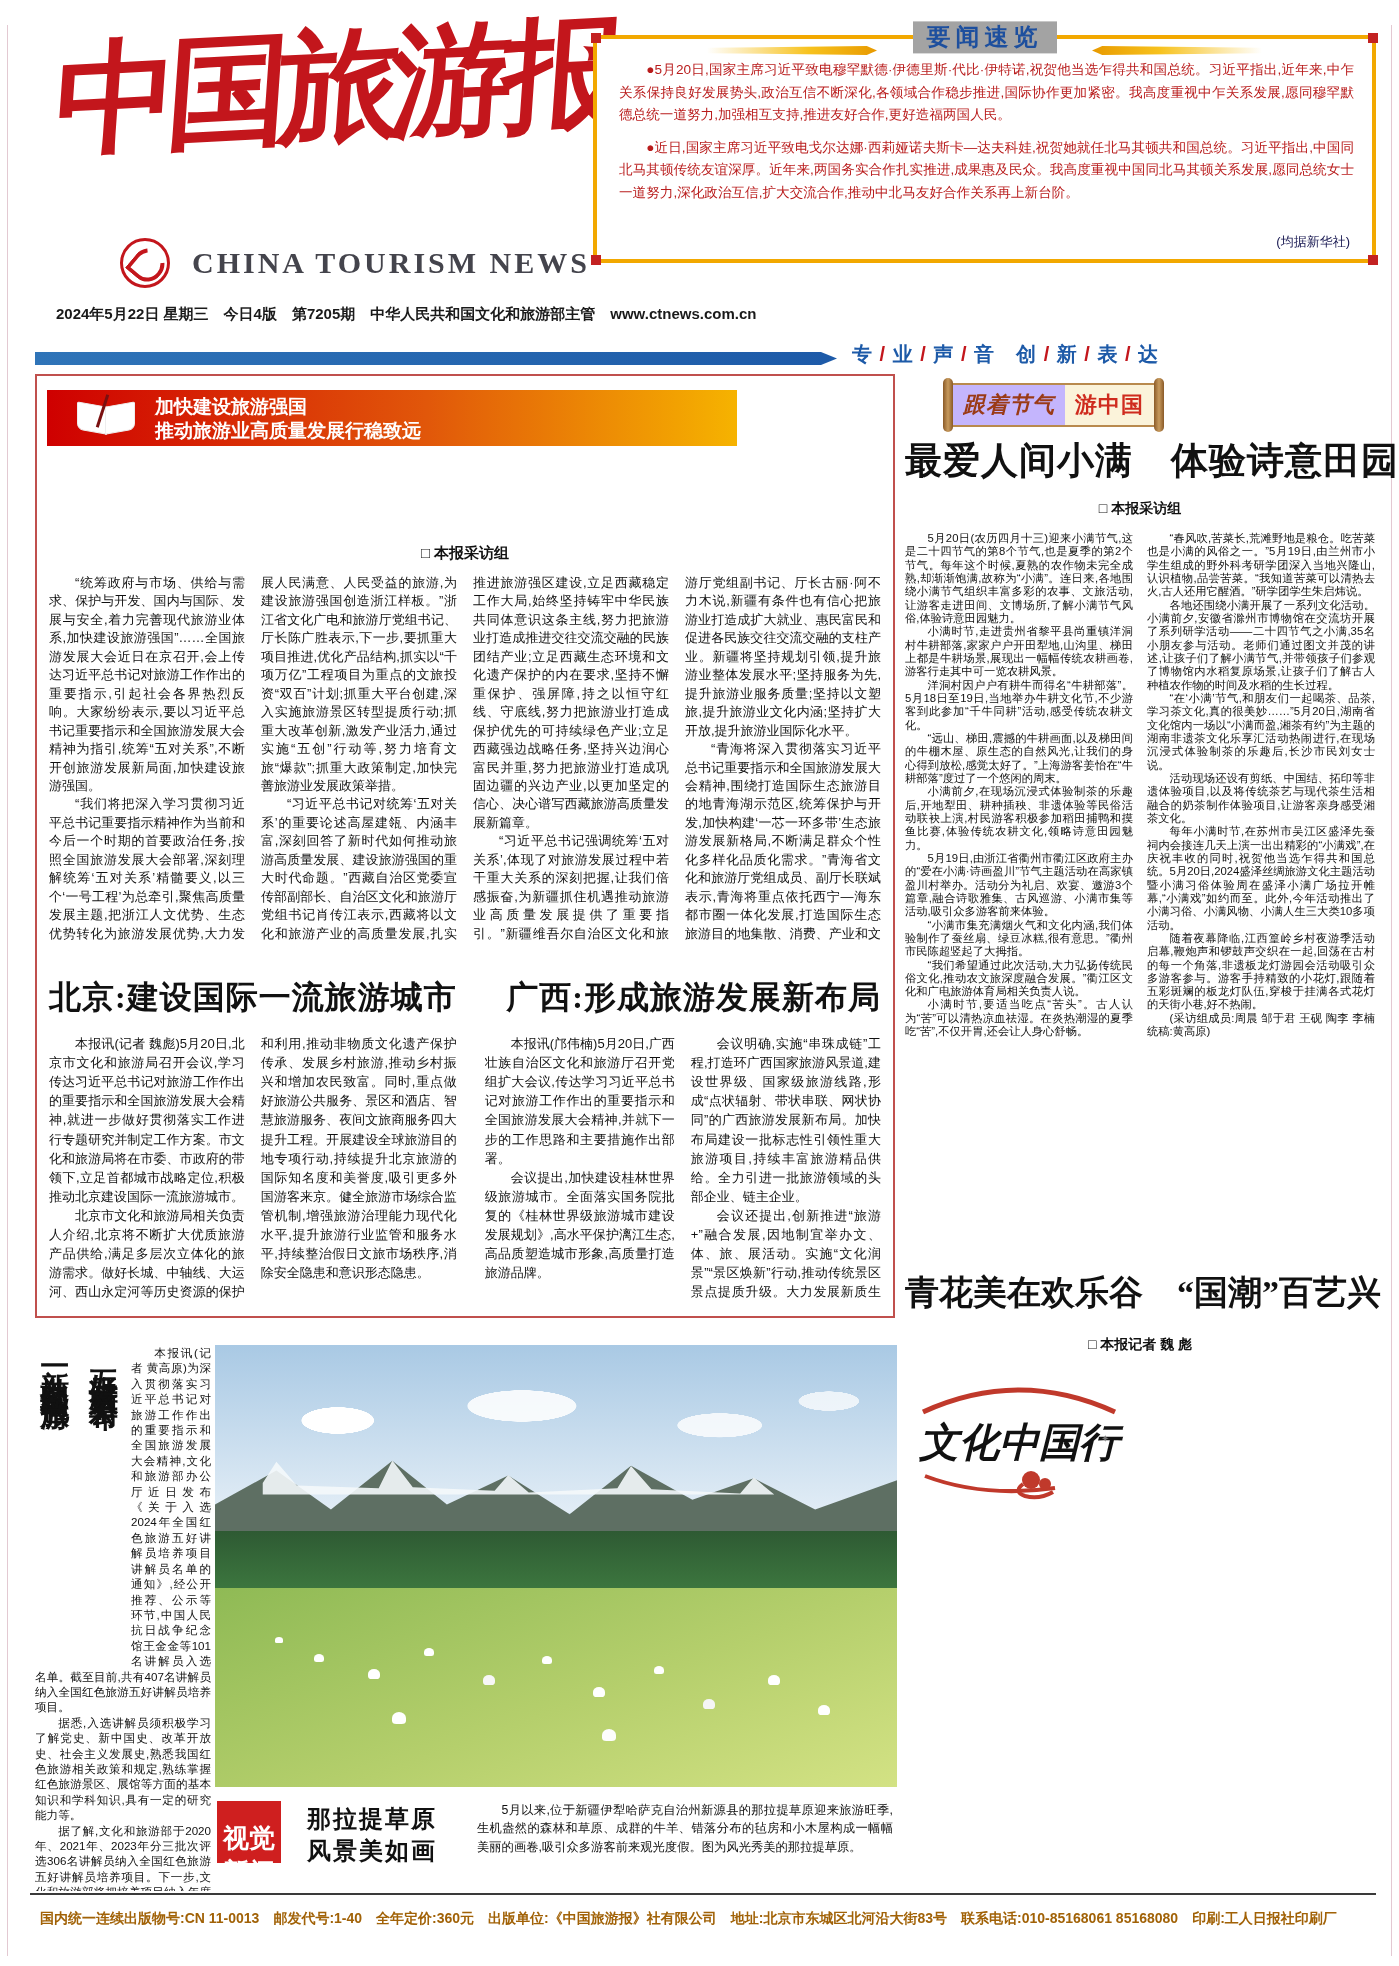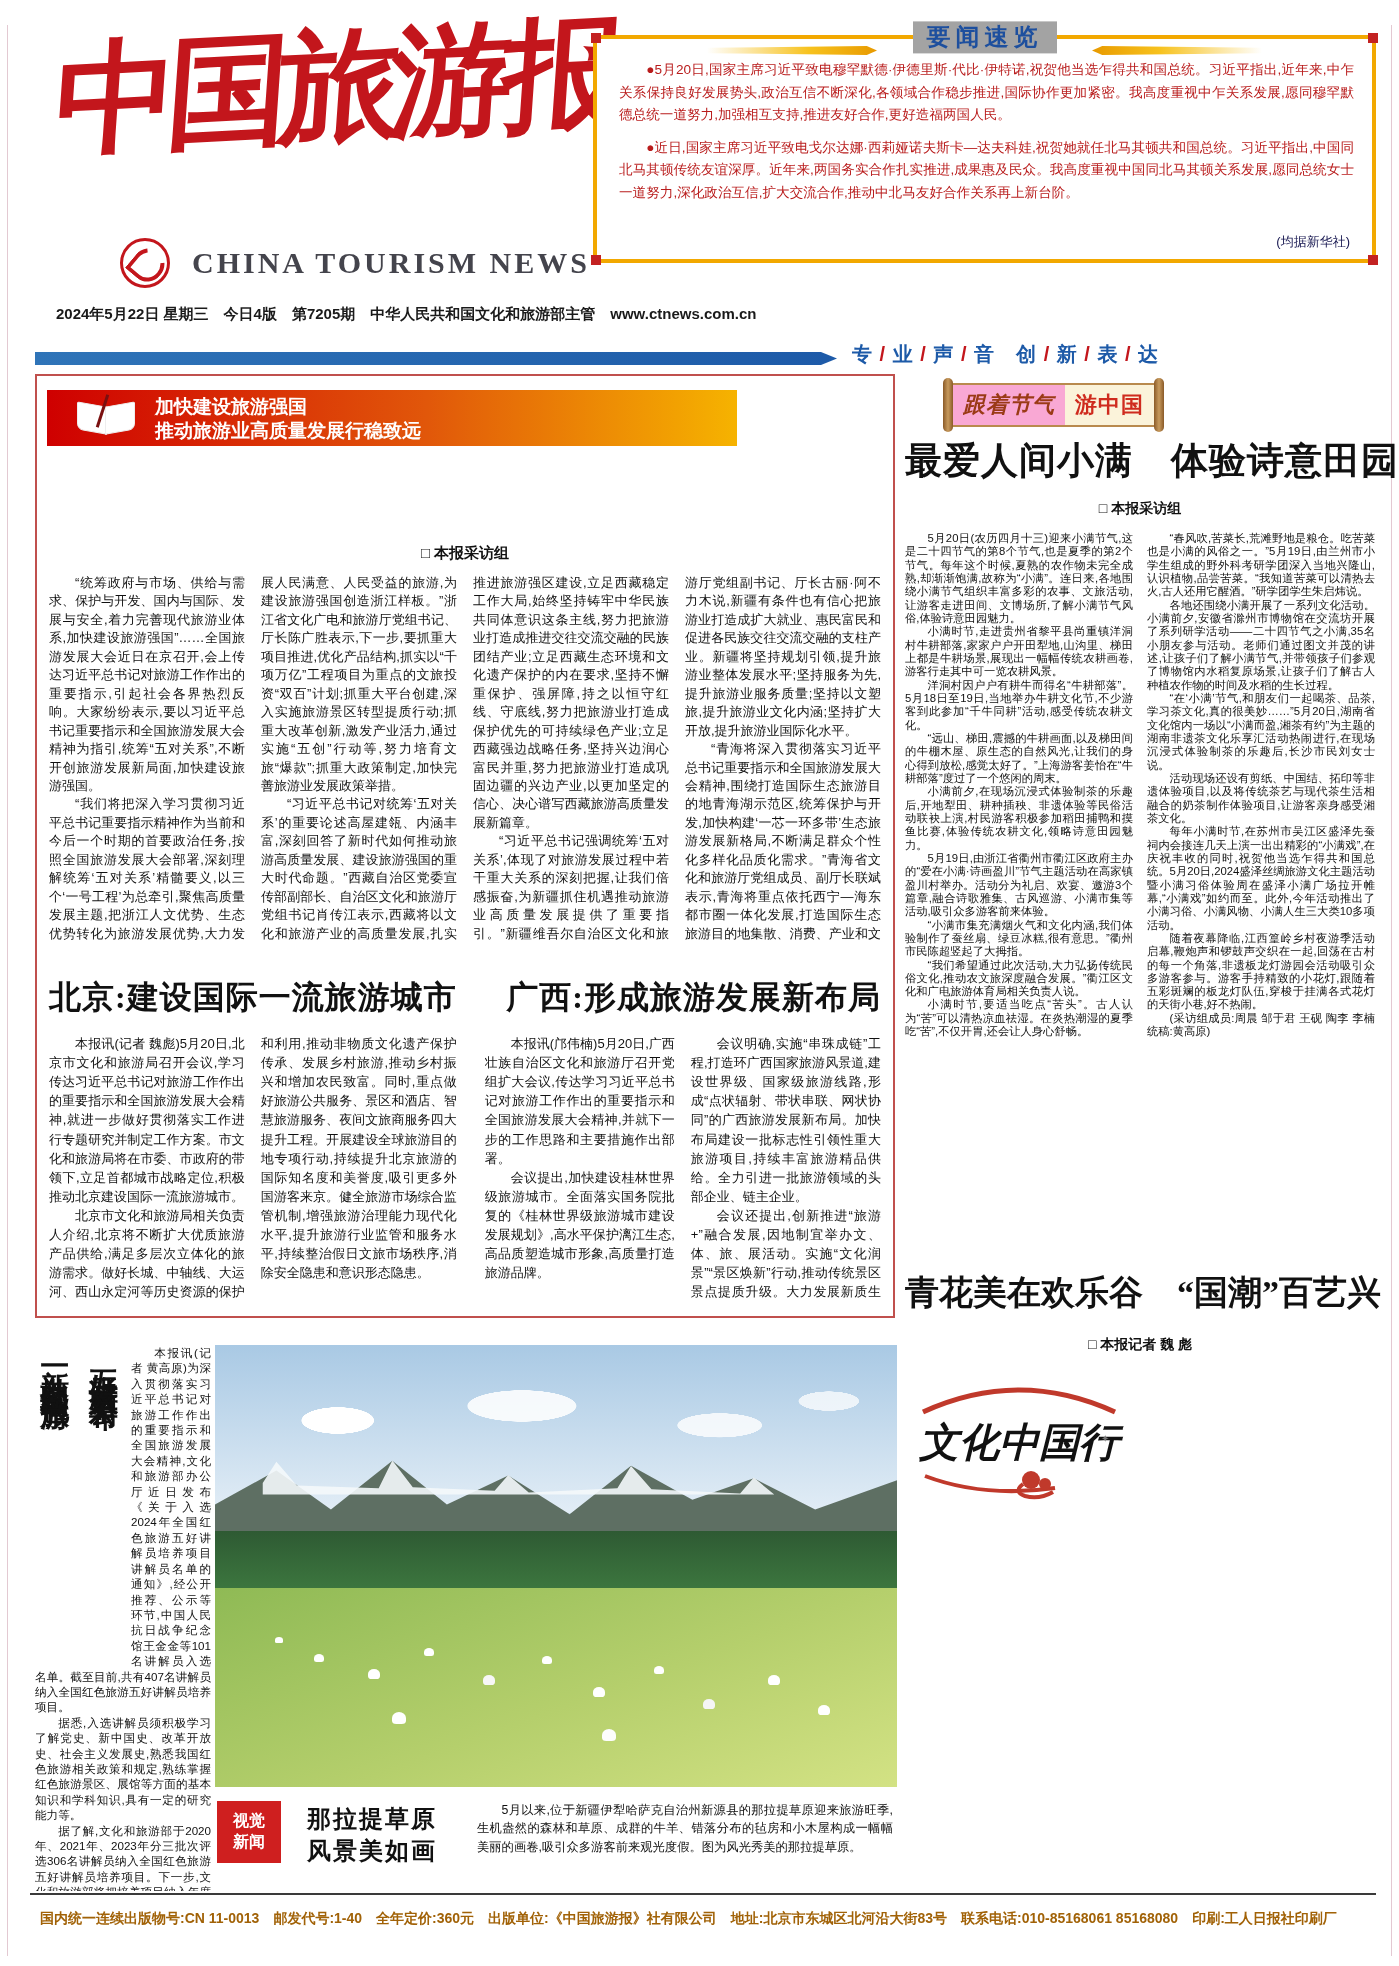--- a/index.html
+++ b/index.html
@@ -63,21 +63,21 @@
   .sub-headline{text-align:right;font-size:32px;font-weight:900;font-family:"Liberation Serif",serif;
      letter-spacing:1px;white-space:nowrap;margin:4px 0 14px 0;}
   .sub-body{height:276px;overflow:hidden;column-count:2;column-gap:16px;font-size:13px;
      line-height:1.47;text-align:justify;}
   .sub-body p{margin:0;text-indent:2em;}
   
   .rightcol{position:absolute;left:905px;top:374px;width:470px;height:1526px;}
   .scroll-badge{position:absolute;left:38px;top:8px;height:46px;display:flex;align-items:center;}
   .rod{width:10px;height:54px;background:linear-gradient(90deg,#8a5a28,#c79a5d,#8a5a28);border-radius:5px;}
   .seg{height:40px;display:flex;align-items:center;padding:0 10px;border-top:2px solid #b98a4e;border-bottom:2px solid #b98a4e;}
-  .seg1{background:#f9a8d4;color:#9a3a16;font-weight:900;font-size:22px;font-style:italic;letter-spacing:1px;}
+  .seg1{background:#c4b5fd;color:#9a3a16;font-weight:900;font-size:22px;font-style:italic;letter-spacing:1px;}
   .seg2{background:#fbf3da;color:#cf2b1e;font-weight:900;font-size:22px;letter-spacing:1px;}
   .xm-headline{position:absolute;left:0;right:0;top:62px;text-align:center;font-size:37px;font-weight:900;
      font-family:"Liberation Serif",serif;letter-spacing:1px;white-space:nowrap;}
   .xm-byline{position:absolute;left:0;right:0;top:126px;text-align:center;font-size:14px;font-weight:bold;}
   .xm-body{position:absolute;left:0;right:0;top:158px;height:726px;overflow:hidden;
      column-count:2;column-gap:14px;font-size:11.3px;line-height:1.18;text-align:justify;}
   .xm-body p{margin:0;text-indent:2em;}
   .qh-headline{position:absolute;left:0;right:0;top:896px;text-align:center;font-size:34px;font-weight:900;
      font-family:"Liberation Serif",serif;white-space:nowrap;}
   .qh-byline{position:absolute;left:0;right:0;top:962px;text-align:center;font-size:14px;font-weight:bold;}
@@ -107,21 +107,21 @@
      background:linear-gradient(#2e5a33,#3e7a40);}
   .meadow{position:absolute;left:0;top:55%;width:100%;height:45%;
      background:linear-gradient(160deg,#8fba55,#b5cf6c 55%,#d3e284);}
   .yurts{position:absolute;left:60px;top:66%;width:8px;height:6px;background:#fff;border-radius:50% 50% 20% 20%;
      box-shadow:40px 18px 0 1px #fff,95px 34px 0 2px #fff,150px 12px 0 1px #fff,210px 40px 0 2px #f7f7f7,
        268px 20px 0 1px #fff,320px 52px 0 2px #fff,380px 30px 0 1px #fff,430px 64px 0 2px #f5f5f5,
        495px 40px 0 2px #fff,545px 70px 0 2px #fff,120px 78px 0 3px #fff,330px 95px 0 3px #fdfdfd;}
   
   .caption{position:absolute;left:215px;top:1797px;width:682px;height:92px;}
   .vis-badge{position:absolute;left:2px;top:4px;width:64px;height:62px;background:#cf1f1f;color:#fff;
-     font-size:16px;font-weight:900;line-height:1.3;text-align:center;padding-top:10px;box-sizing:border-box;}
+     font-size:26px;font-weight:900;line-height:1.3;text-align:center;padding-top:21px;box-sizing:border-box;}
   .cap-title{position:absolute;left:92px;top:6px;font-size:24px;font-weight:900;
      font-family:"Liberation Serif",serif;line-height:1.35;letter-spacing:2px;}
   .cap-text{position:absolute;left:262px;top:4px;width:416px;font-size:12.3px;line-height:1.5;
      text-align:justify;text-indent:2em;}
   
   .footrule{position:absolute;left:30px;top:1893px;width:1346px;height:2px;background:#3a3a3a;}
   .footer{position:absolute;left:40px;top:1910px;width:1330px;font-size:14px;font-weight:bold;
      color:#a16207;white-space:nowrap;}
 </style>
 </head>

